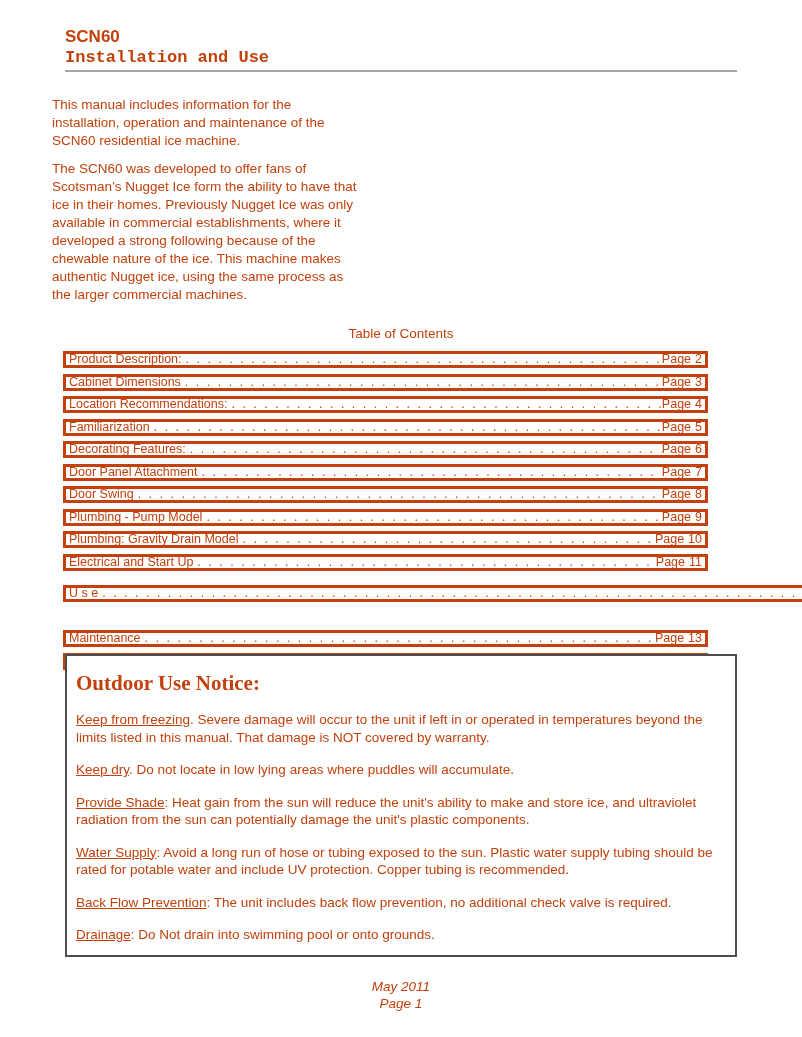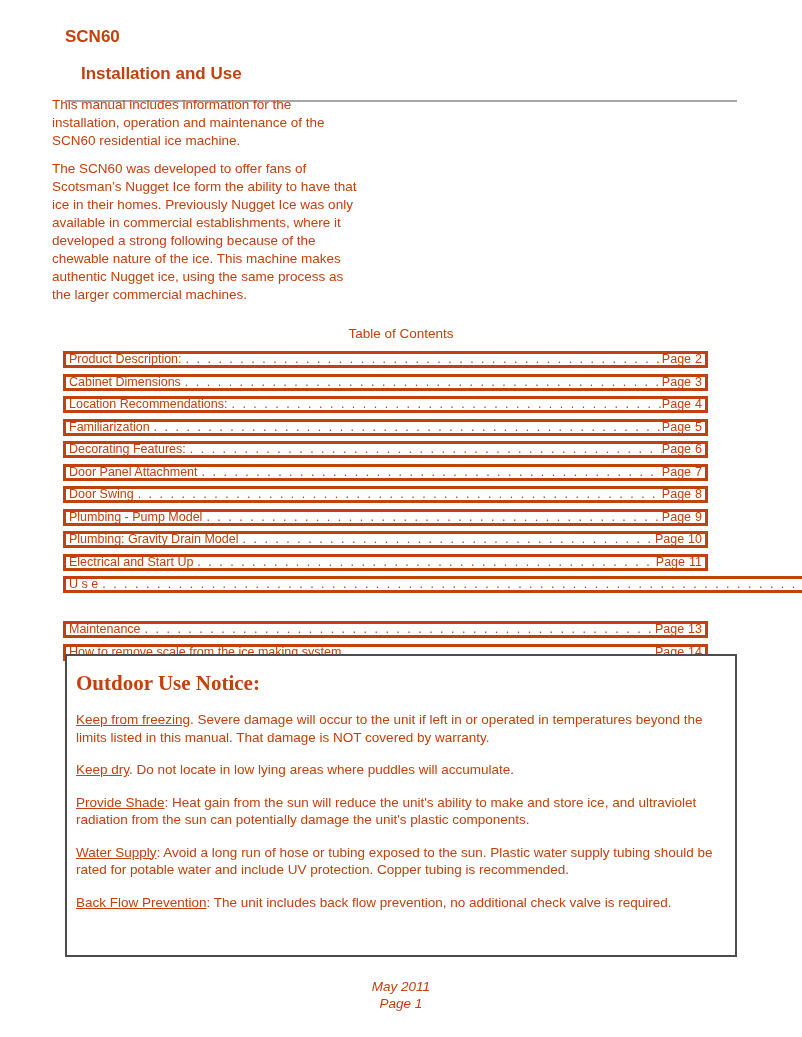--- a/index.html
+++ b/index.html
@@ -7,21 +7,21 @@
     position:relative;
     width:802px;height:1037px;
     background:#ffffff;
     font-family:"Liberation Sans",sans-serif;
     color:#c2410c;
     overflow:hidden;
   }
   
   .header{position:absolute;left:65px;top:26px;width:672px;}
   .h-model{font-size:17px;font-weight:bold;line-height:21px;margin:0;}
-  .h-title{font-size:17px;font-weight:bold;line-height:21px;margin:16px;}
+  .h-title{font-size:17px;font-weight:bold;line-height:21px;margin:0;font-family:Liberation Mono, monospace;}
   .h-section{font-size:15px;font-weight:bold;line-height:18px;margin:0;}
   .rule{height:2px;background:#a6a6a6;margin-top:2px;width:672px;}
   
   .intro{position:absolute;left:52px;top:96px;width:345px;font-size:13.5px;line-height:18px;}
   .intro p{margin:0 0 10px 0;white-space:pre-line;}
   
   .toc-title{position:absolute;left:0;top:318px;width:802px;text-align:center;font-size:13.5px;margin-top:8px;}
   .toc{position:absolute;left:63px;top:351px;width:645px;}
   .toc-row{
     box-sizing:border-box;height:17px;margin-bottom:5.5px;
@@ -30,21 +30,21 @@
     font-size:12.5px;line-height:15px;
   }
   .toc-label{white-space:nowrap;}
   .toc-leader{
     flex:1;min-width:0;overflow:hidden;white-space:nowrap;
     letter-spacing:2px;padding:0 4px;font-size:12.5px;
   }
   .toc-pgword{white-space:nowrap;}
   .toc-pgnum{white-space:nowrap;margin-left:4px;}
   .toc-row-outer{
-    display:flex;align-items:flex-start;height:34px;margin-bottom:11px;
+    display:flex;align-items:center;height:34px;margin-bottom:20px;
     width:calc(100% + 14px);
   }
   .toc-row-inner{flex:1;margin-bottom:0;height:17px;}
   
   .notice{
     position:absolute;left:65px;top:654px;width:672px;height:303px;
     box-sizing:border-box;border:2px solid #4d4d4d;
     padding:12px 9px;background:#fff;
   }
   .notice-title{
@@ -186,20 +186,21 @@
     <p class="notice-item"><span class="lead">Keep from freezing</span><span>.</span><span> Severe damage will occur to the unit if left in or operated in temperatures beyond the limits listed in this manual. That damage is NOT covered by warranty.</span></p>
 
     <p class="notice-item"><span class="lead">Keep dry</span><span>.</span><span> Do not locate in low lying areas where puddles will accumulate.</span></p>
 
     <p class="notice-item"><span class="lead">Provide Shade</span><span>:</span><span> Heat gain from the sun will reduce the unit's ability to make and store ice, and ultraviolet radiation from the sun can potentially damage the unit's plastic components.</span></p>
 
     <p class="notice-item"><span class="lead">Water Supply</span><span>:</span><span> Avoid a long run of hose or tubing exposed to the sun. Plastic water supply tubing should be rated for potable water and include UV protection. Copper tubing is recommended.</span></p>
 
     <p class="notice-item"><span class="lead">Back Flow Prevention</span><span>:</span><span> The unit includes back flow prevention, no additional check valve is required.</span></p>
 
+    <p class="notice-item"><span class="lead">Drainage</span><span>:</span><span> Do Not drain into swimming pool or onto grounds.</span></p>
   </div>
 
   <div class="footer">
     <div>May 2011</div>
     <div>Page 1</div>
   </div>
 
 </div>
 
 </body></html>

